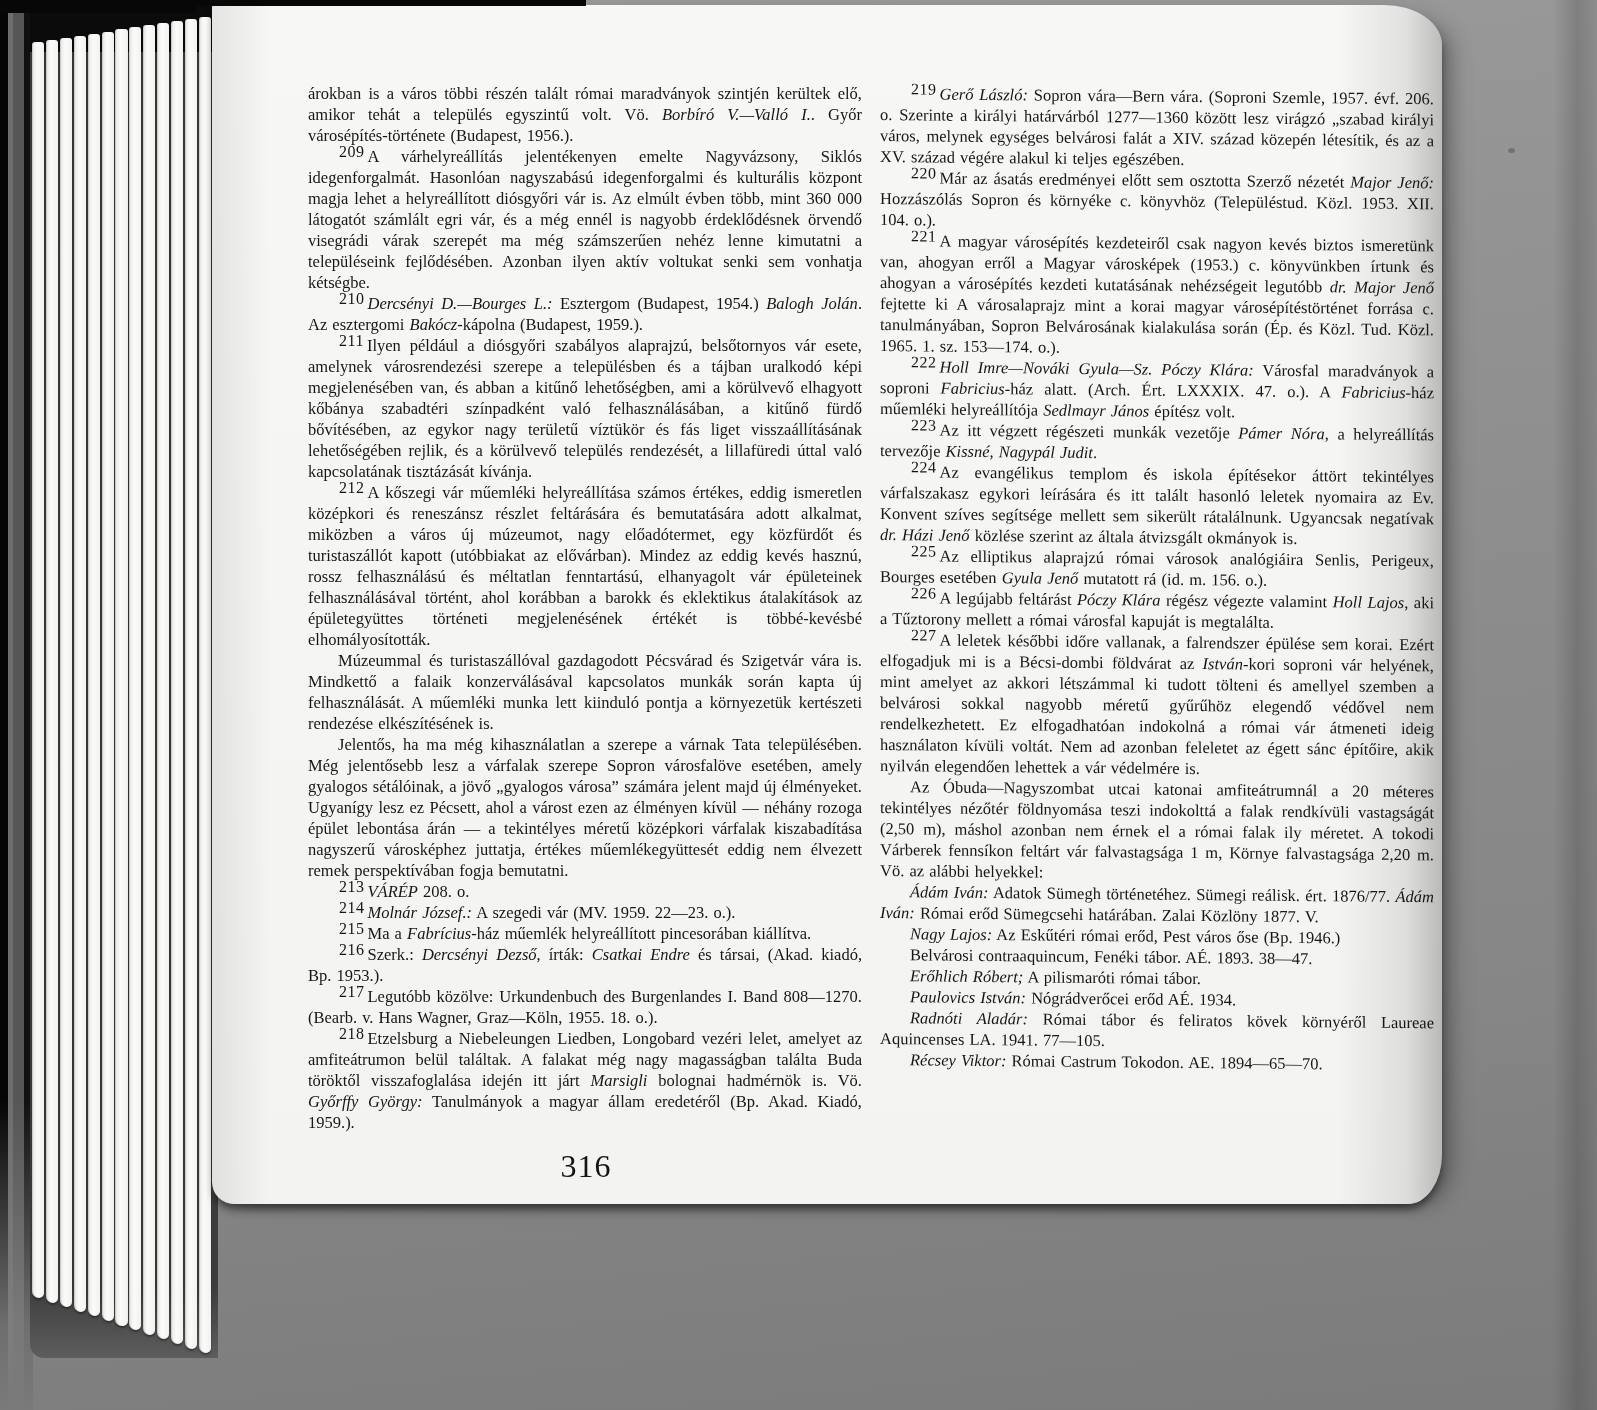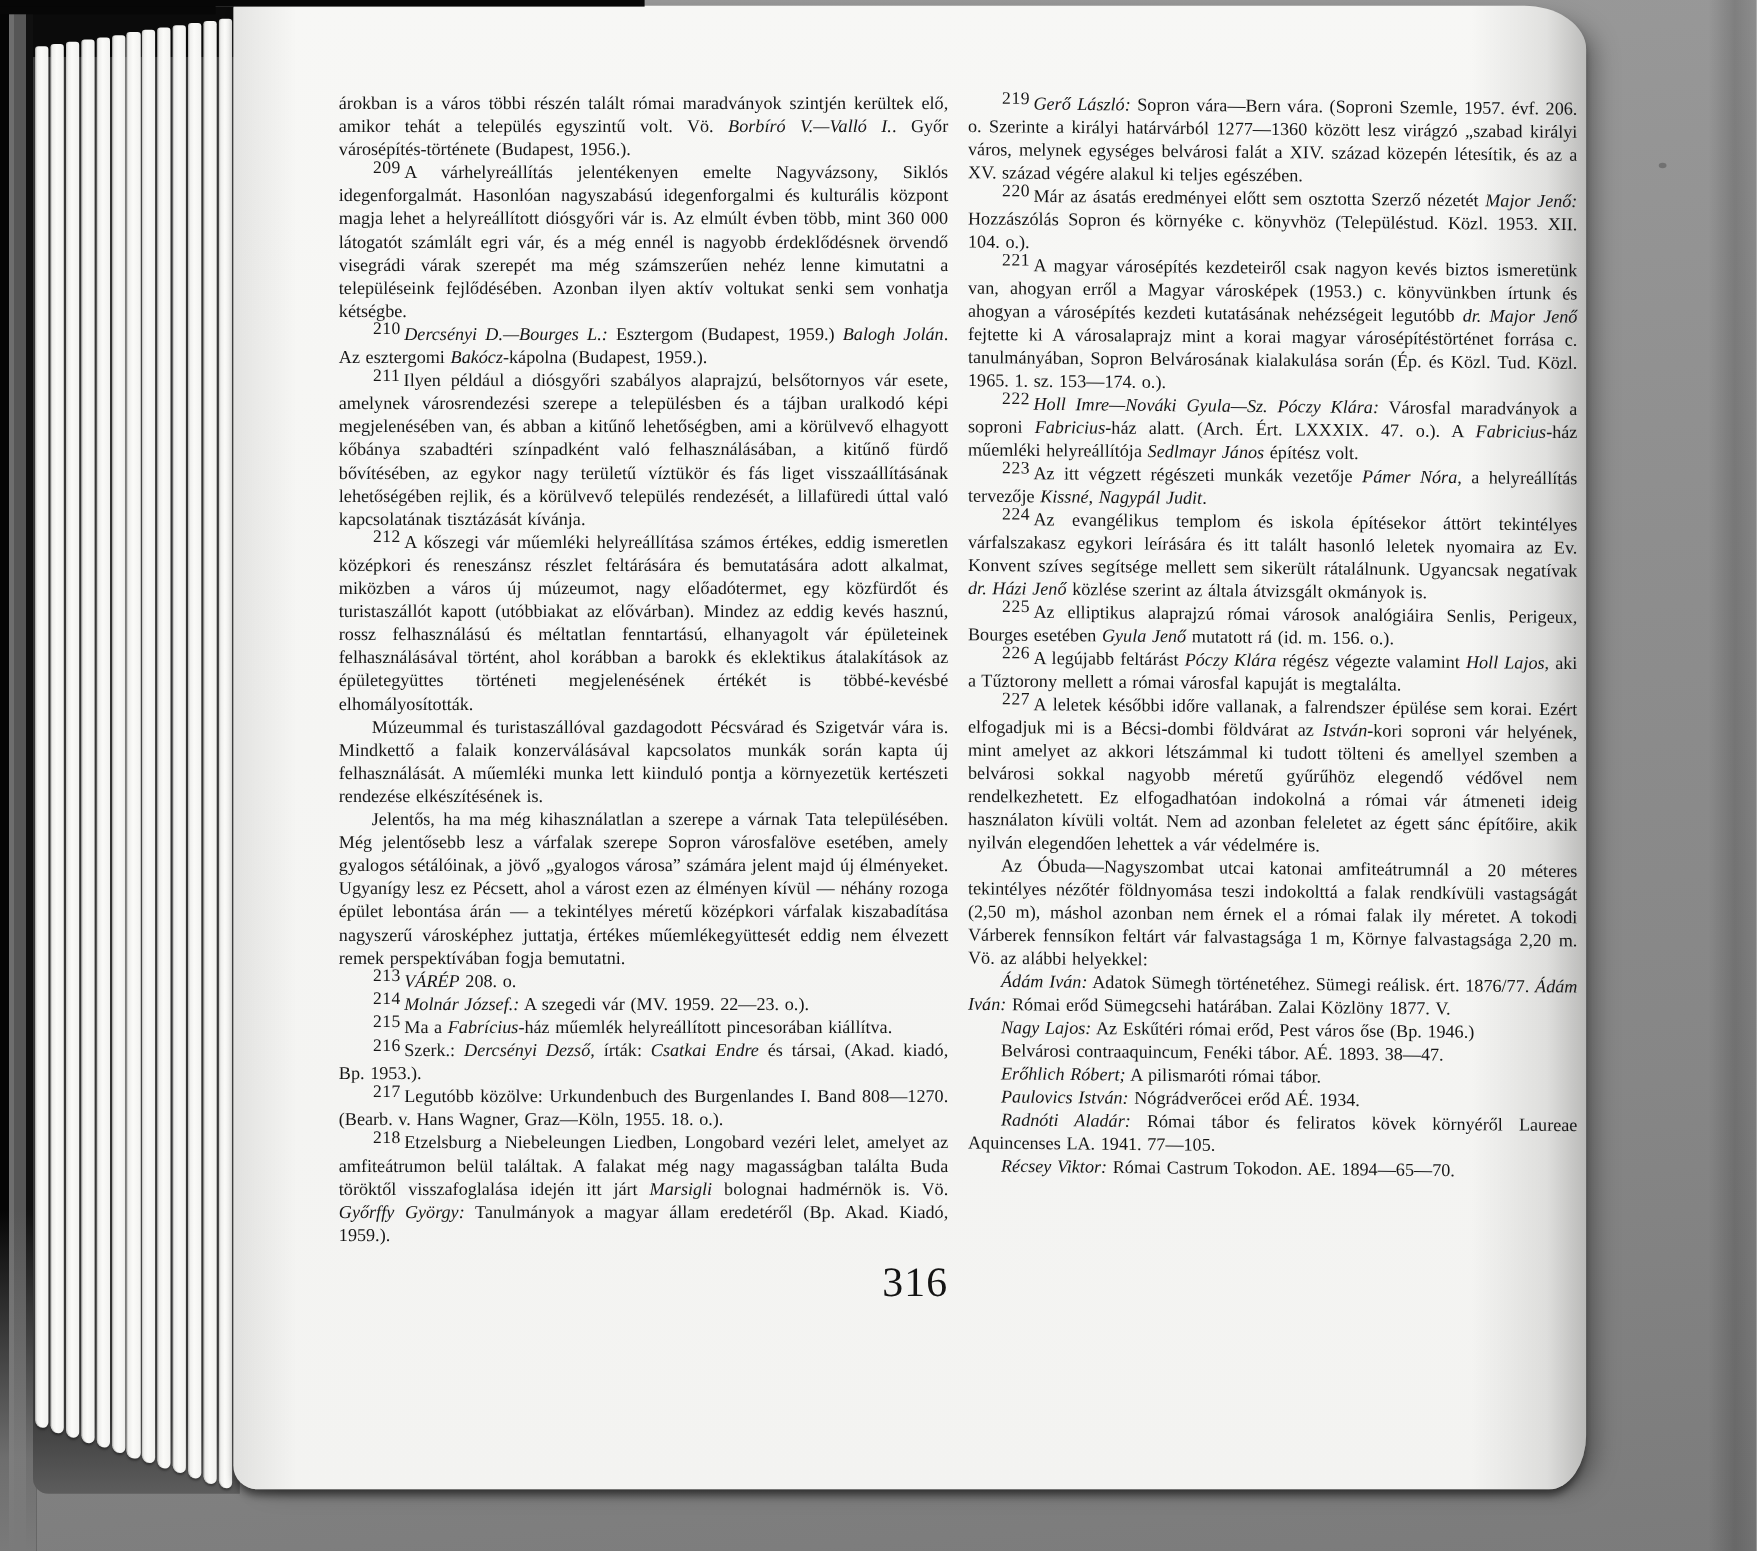--- a/index.html
+++ b/index.html
@@ -28,21 +28,21 @@
   }
   .page-stack .strip{
     position:absolute;
     background:linear-gradient(90deg,#e9e9e7,#fbfbf9 45%,#f1f1ef);
     border-radius:3px 3px 5px 7px;
     box-shadow:inset 1.2px 0 0 rgba(0,0,0,.13), 0 2px 2px rgba(0,0,0,.35);
   }
 
   
   .page{
-    position:absolute;left:212px;top:5px;width:1230px;height:1349px;z-index:3;
+    position:absolute;left:212px;top:5px;width:1230px;height:1199px;z-index:3;
     background:
       linear-gradient(90deg,rgba(0,0,0,.08),rgba(0,0,0,0) 58px),
       linear-gradient(270deg,rgba(0,0,0,.24),rgba(0,0,0,.09) 36px,rgba(0,0,0,0) 105px),
       linear-gradient(180deg,#f7f7f5,#f3f3f1);
     border-radius:2px 58px 34px 22px / 2px 40px 50px 22px;
     box-shadow:0 7px 8px -2px rgba(0,0,0,.55), 16px 6px 22px -8px rgba(0,0,0,.35);
   }
 
   .col{
     position:absolute;top:78px;text-align:justify;color:#161616;
@@ -53,21 +53,21 @@
   .col p{margin:0;text-indent:30px;}
   .col p.ni{text-indent:0;}
   .col sup{
     font-size:16px;line-height:0;vertical-align:baseline;position:relative;top:-5px;
     margin:0 3px 0 1px;letter-spacing:.5px;
   }
   .col em{font-style:italic;}
 
   .page-num{
     display:block;text-indent:0;margin:18px 0 0 2px;
-    font-size:38px;line-height:30px;letter-spacing:1px;color:#141414;text-align:right;
+    font-size:32px;line-height:30px;letter-spacing:1px;color:#141414;text-align:center;
   }
 
   
   .right-band{
     position:absolute;right:0;top:0;width:44px;height:1410px;z-index:0;
     background:linear-gradient(90deg,rgba(0,0,0,0),rgba(0,0,0,.16) 55%,rgba(0,0,0,.07));
   }
   .speck{position:absolute;left:1508px;top:148px;width:7px;height:5px;border-radius:50%;
     background:rgba(70,70,70,.45);z-index:1;}
 </style>
@@ -91,21 +91,21 @@
       <div class="strip" style="left: 127.1px; top: 17.1px; width: 12.2px; height: 1316.3px;"></div>
       <div class="strip" style="left: 141px; top: 15px; width: 12.2px; height: 1323px;"></div>
       <div class="strip" style="left: 154.9px; top: 12.9px; width: 12.2px; height: 1329.7px;"></div>
       <div class="strip" style="left: 168.8px; top: 10.8px; width: 12.2px; height: 1336.4px;"></div>
     </div>
 
   <div class="page">
     <div class="col col-left">
       <p class="ni"><span>árokban is a város többi részén talált római maradványok szintjén kerültek elő, amikor tehát a település egyszintű volt. Vö. </span><em>Borbíró V.—Valló I.</em><span>. Győr városépítés-története (Budapest, 1956.).</span></p>
         <p><sup>209</sup><span>A várhelyreállítás jelentékenyen emelte Nagyvázsony, Siklós idegenforgalmát. Hasonlóan nagyszabású idegenforgalmi és kulturális központ magja lehet a helyreállított diósgyőri vár is. Az elmúlt évben több, mint 360 000 látogatót számlált egri vár, és a még ennél is nagyobb érdeklődésnek örvendő visegrádi várak szerepét ma még számszerűen nehéz lenne kimutatni a településeink fejlődésében. Azonban ilyen aktív voltukat senki sem vonhatja kétségbe.</span></p>
-        <p><sup>210</sup><em>Dercsényi D.—Bourges L.:</em><span> Esztergom (Budapest, 1959.) </span><em>Balogh Jolán</em><span>. Az esztergomi </span><em>Bakócz</em><span>-kápolna (Budapest, 1959.).</span></p>
+        <p><sup>210</sup><em>Dercsényi D.—Bourges L.:</em><span> Esztergom (Budapest, 1954.) </span><em>Balogh Jolán</em><span>. Az esztergomi </span><em>Bakócz</em><span>-kápolna (Budapest, 1959.).</span></p>
         <p><sup>211</sup><span>Ilyen például a diósgyőri szabályos alaprajzú, belsőtornyos vár esete, amelynek városrendezési szerepe a településben és a tájban uralkodó képi megjelenésében van, és abban a kitűnő lehetőségben, ami a körülvevő elhagyott kőbánya szabadtéri színpadként való felhasználásában, a kitűnő fürdő bővítésében, az egykor nagy területű víztükör és fás liget visszaállításának lehetőségében rejlik, és a körülvevő település rendezését, a lillafüredi úttal való kapcsolatának tisztázását kívánja.</span></p>
         <p><sup>212</sup><span>A kőszegi vár műemléki helyreállítása számos értékes, eddig ismeretlen középkori és reneszánsz részlet feltárására és bemutatására adott alkalmat, miközben a város új múzeumot, nagy előadótermet, egy közfürdőt és turistaszállót kapott (utóbbiakat az elővárban). Mindez az eddig kevés hasznú, rossz felhasználású és méltatlan fenntartású, elhanyagolt vár épületeinek felhasználásával történt, ahol korábban a barokk és eklektikus átalakítások az épületegyüttes történeti megjelenésének értékét is többé-kevésbé elhomályosították.</span></p>
         <p><span>Múzeummal és turistaszállóval gazdagodott Pécsvárad és Szigetvár vára is. Mindkettő a falaik konzerválásával kapcsolatos munkák során kapta új felhasználását. A műemléki munka lett kiinduló pontja a környezetük kertészeti rendezése elkészítésének is.</span></p>
         <p><span>Jelentős, ha ma még kihasználatlan a szerepe a várnak Tata településében. Még jelentősebb lesz a várfalak szerepe Sopron városfalöve esetében, amely gyalogos sétálóinak, a jövő „gyalogos városa” számára jelent majd új élményeket. Ugyanígy lesz ez Pécsett, ahol a várost ezen az élményen kívül — néhány rozoga épület lebontása árán — a tekintélyes méretű középkori várfalak kiszabadítása nagyszerű városképhez juttatja, értékes műemlékegyüttesét eddig nem élvezett remek perspektívában fogja bemutatni.</span></p>
         <p><sup>213</sup><em>VÁRÉP</em><span> 208. o.</span></p>
         <p><sup>214</sup><em>Molnár József.:</em><span> A szegedi vár (MV. 1959. 22—23. o.).</span></p>
         <p><sup>215</sup><span>Ma a </span><em>Fabrícius</em><span>-ház műemlék helyreállított pincesorában kiállítva.</span></p>
         <p><sup>216</sup><span>Szerk.: </span><em>Dercsényi Dezső</em><span>, írták: </span><em>Csatkai Endre</em><span> és társai, (Akad. kiadó, Bp. 1953.).</span></p>
         <p><sup>217</sup><span>Legutóbb közölve: Urkundenbuch des Burgenlandes I. Band 808—1270. (Bearb. v. Hans Wagner, Graz—Köln, 1955. 18. o.).</span></p>
         <p><sup>218</sup><span>Etzelsburg a Niebeleungen Liedben, Longobard vezéri lelet, amelyet az amfiteátrumon belül találtak. A falakat még nagy magasságban találta Buda töröktől visszafoglalása idején itt járt </span><em>Marsigli</em><span> bolognai hadmérnök is. Vö. </span><em>Győrffy György:</em><span> Tanulmányok a magyar állam eredetéről (Bp. Akad. Kiadó, 1959.).</span></p>

